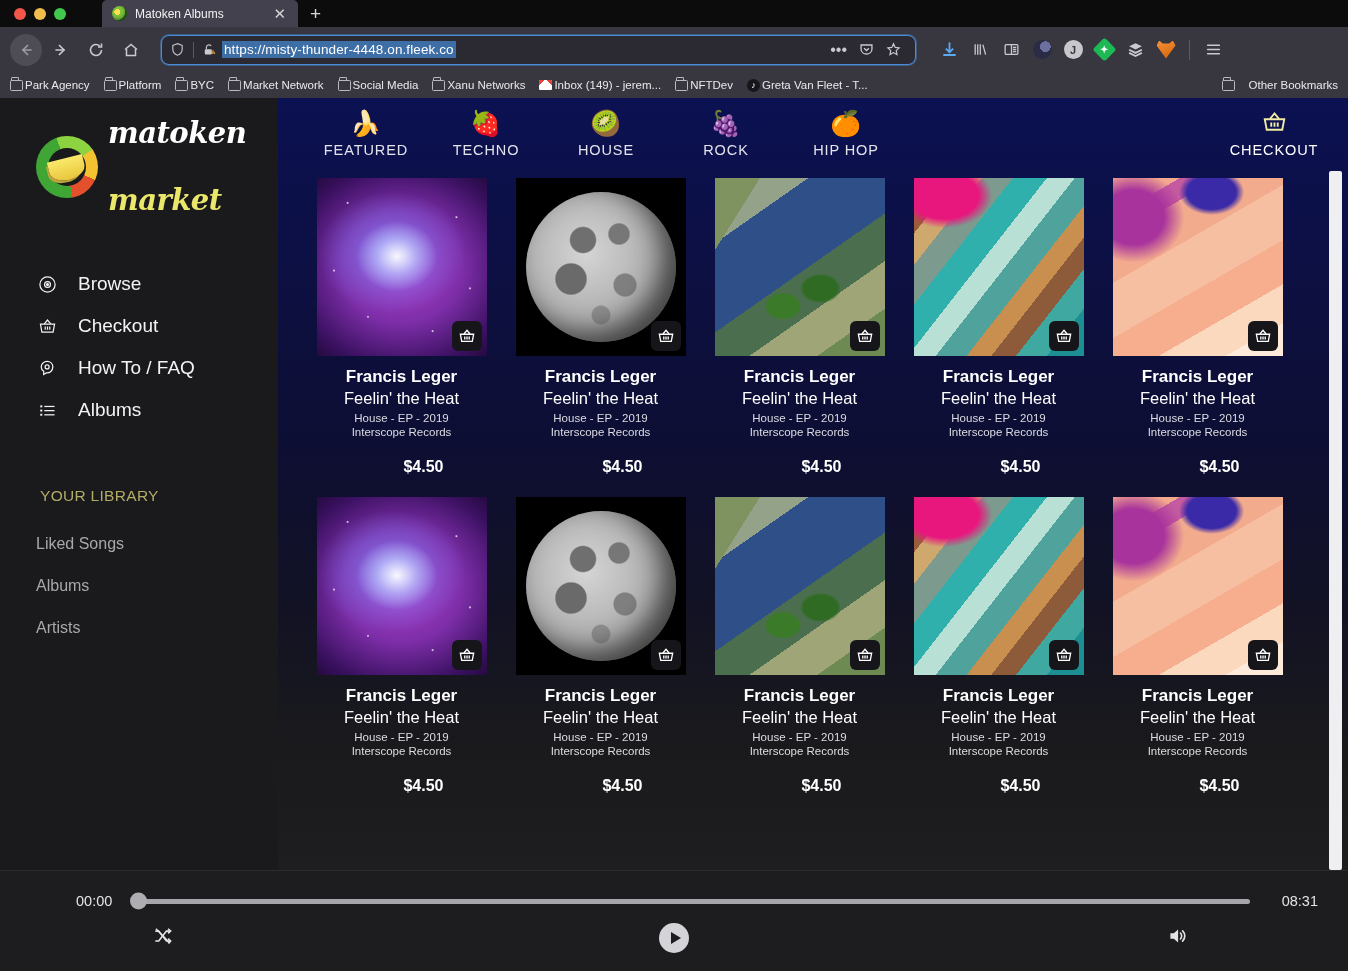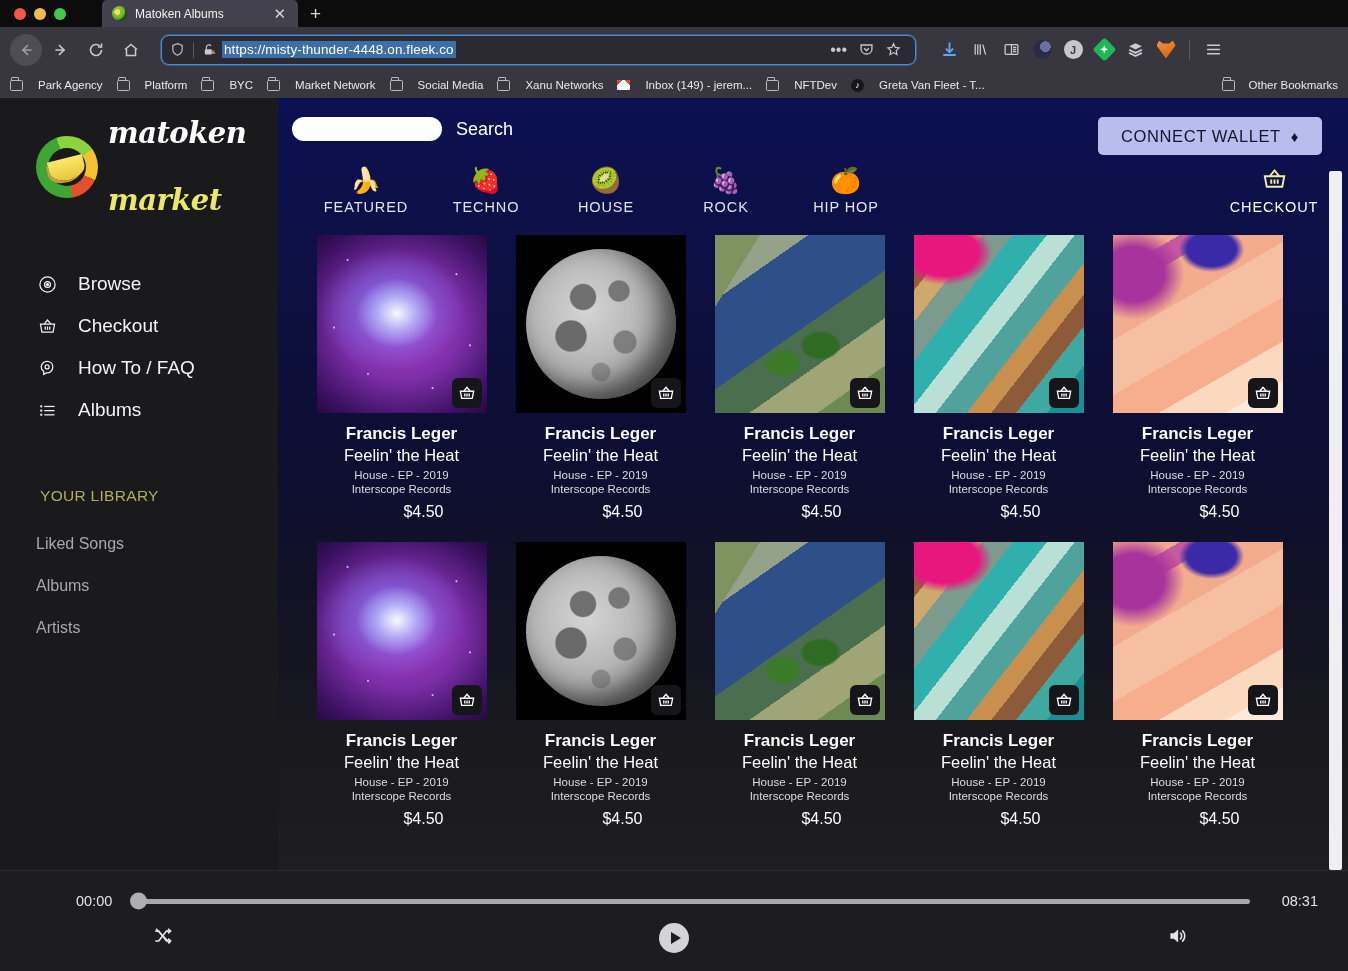--- a/index.html
+++ b/index.html
@@ -92,21 +92,21 @@
     width: 19px; height: 18px;
     background: linear-gradient(160deg, #f2923d 0%, #e2761b 55%, #cd6116 100%);
     clip-path: polygon(50% 100%, 0% 28%, 14% 0%, 33% 16%, 67% 16%, 86% 0%, 100% 28%);
   }
   .tb-separator { width: 1px; height: 20px; background: #5a5966; margin: 0 6px; }
 
   .bookmarks {
     height: 26px; background: #38373f; display: flex; align-items: center;
     padding: 0 10px; gap: 14px; flex: 0 0 26px; font-size: 11.5px; color: #e8e8ec;
   }
-  .bm { display: flex; align-items: center; gap: 15px; white-space: nowrap; }
+  .bm { display: flex; align-items: center; gap: 2px; white-space: nowrap; }
   .bm-folder {
     width: 13px; height: 11px; border: 1.3px solid #b9b9c2; border-radius: 1.5px;
     position: relative; flex: 0 0 13px;
   }
   .bm-folder::before {
     content: ''; position: absolute; top: -3.3px; left: 0px; width: 6px; height: 3px;
     border: 1.3px solid #b9b9c2; border-bottom: none; border-radius: 1.5px 1.5px 0 0;
   }
   .bm-gmail {
     width: 13px; height: 10px; background: #fff; border-radius: 1px; position: relative;
@@ -201,21 +201,21 @@
   .card { width: 199px; display: flex; flex-direction: column; align-items: center; margin-bottom: 21px; }
   .cover { width: 170px; height: 178px; position: relative; overflow: hidden; }
   .cover .basket-btn {
     position: absolute; right: 5px; bottom: 5px; width: 30px; height: 30px;
     background: #15151a; border-radius: 6px; display: flex; align-items: center; justify-content: center;
   }
   .card-artist { color: #fff; font-size: 17px; font-weight: bold; margin-top: 11px; }
   .card-title { color: #fff; font-size: 16.5px; margin-top: 2px; }
   .card-meta { color: #dcdce2; font-size: 11.5px; margin-top: 4px; }
   .card-label { color: #dcdce2; font-size: 11.5px; margin-top: 2px; }
-  .card-price { color: #fff; font-size: 16px; font-weight: normal; margin-top: 8px; padding-left: 44px; }
+  .card-price { color: #fff; font-size: 16px; font-weight: bold; margin-top: 20px; padding-left: 44px; }
 
   
   .art-nebula {
     background:
       radial-gradient(ellipse 34% 28% at 47% 44%, rgba(255,255,255,.95) 0%, rgba(200,210,255,.6) 35%, transparent 70%),
       radial-gradient(ellipse 60% 48% at 44% 42%, rgba(120,140,255,.75) 0%, transparent 72%),
       radial-gradient(ellipse 85% 75% at 50% 50%, #b03ecb 0%, #7d2ea8 42%, #3a1060 75%, #140626 100%),
       #0a0216;
   }
   .art-nebula::after {
@@ -525,30 +525,20 @@
       </div>
 
       <div class="lib-title">YOUR LIBRARY</div>
       <div class="lib-item">Liked Songs</div>
       <div class="lib-item">Albums</div>
       <div class="lib-item">Artists</div>
     </div>
 
     <div class="content">
 
-      <div class="topbar">
-        <div class="search-group">
-          <input class="search-input" type="text" placeholder="" style="">
-          <span class="search-label">Search</span>
-        </div>
-        <button class="connect-btn">
-          <span>CONNECT WALLET</span>
-          <span class="eth-glyph">♦</span>
-        </button>
-      </div>
 
       <div class="catbar">
         <div class="cat">
           <span class="cat-emoji">🍌</span>
           <span class="cat-label">FEATURED</span>
         </div>
         <div class="cat">
           <span class="cat-emoji">🍓</span>
           <span class="cat-label">TECHNO</span>
         </div>

